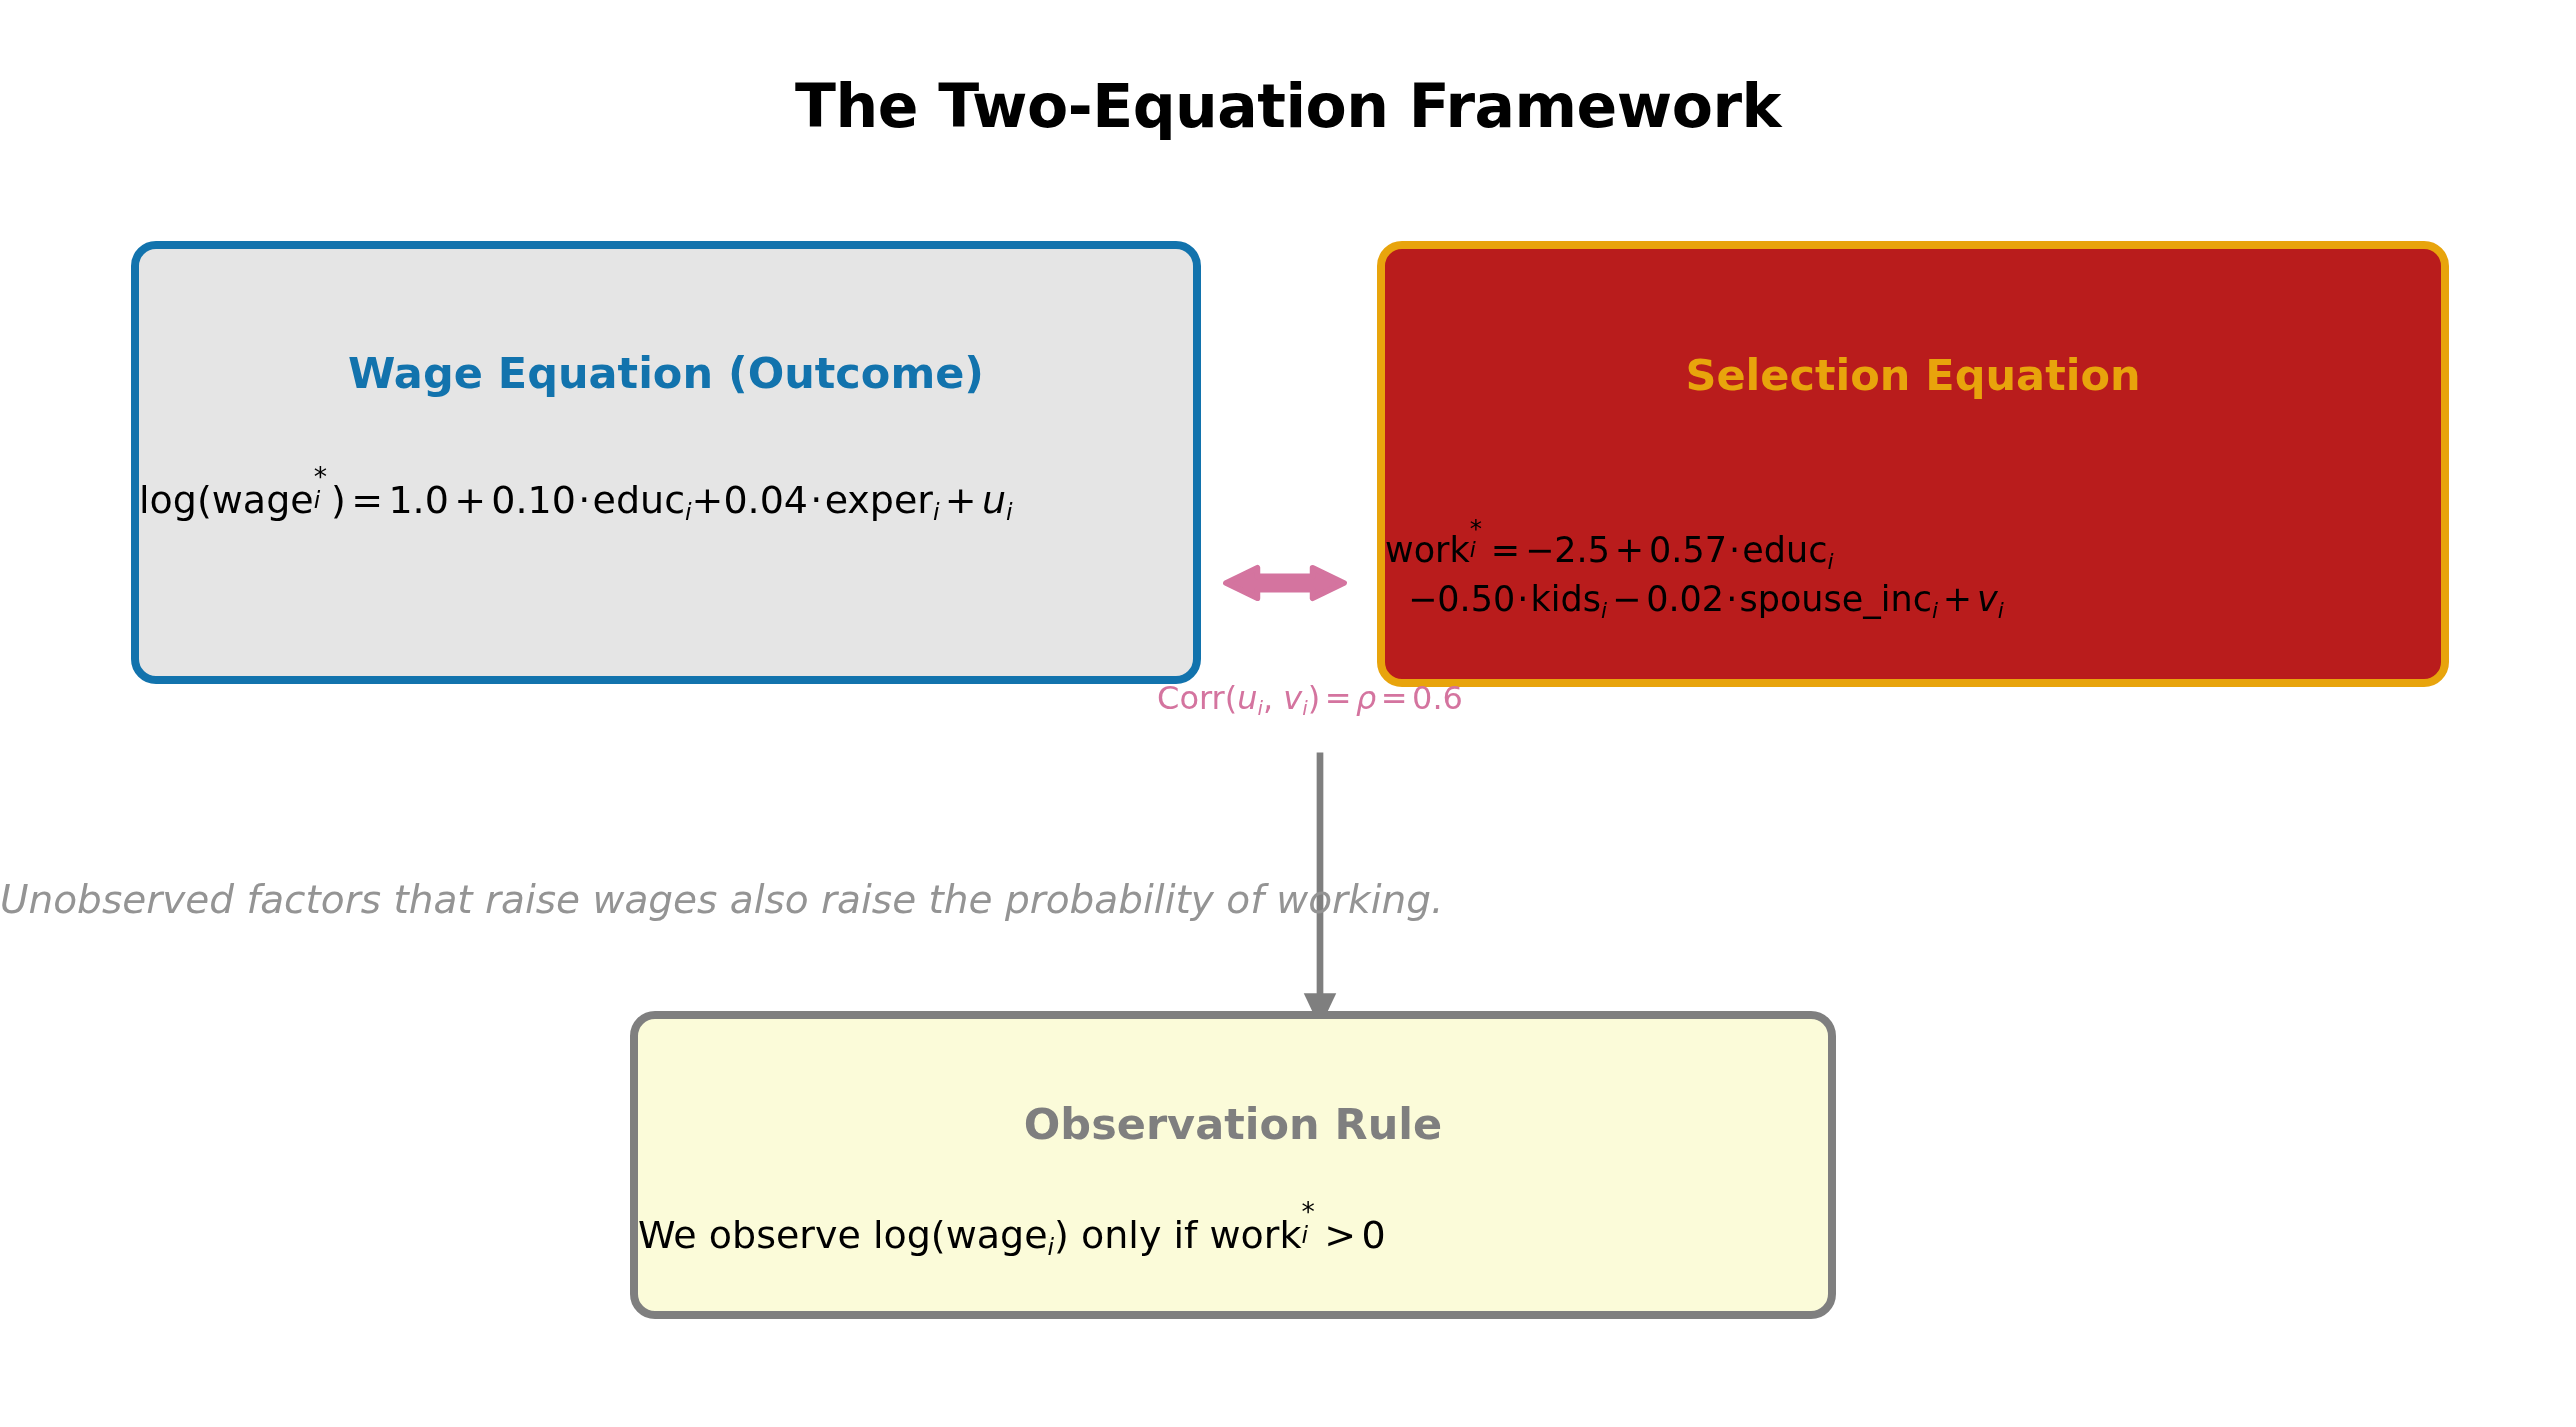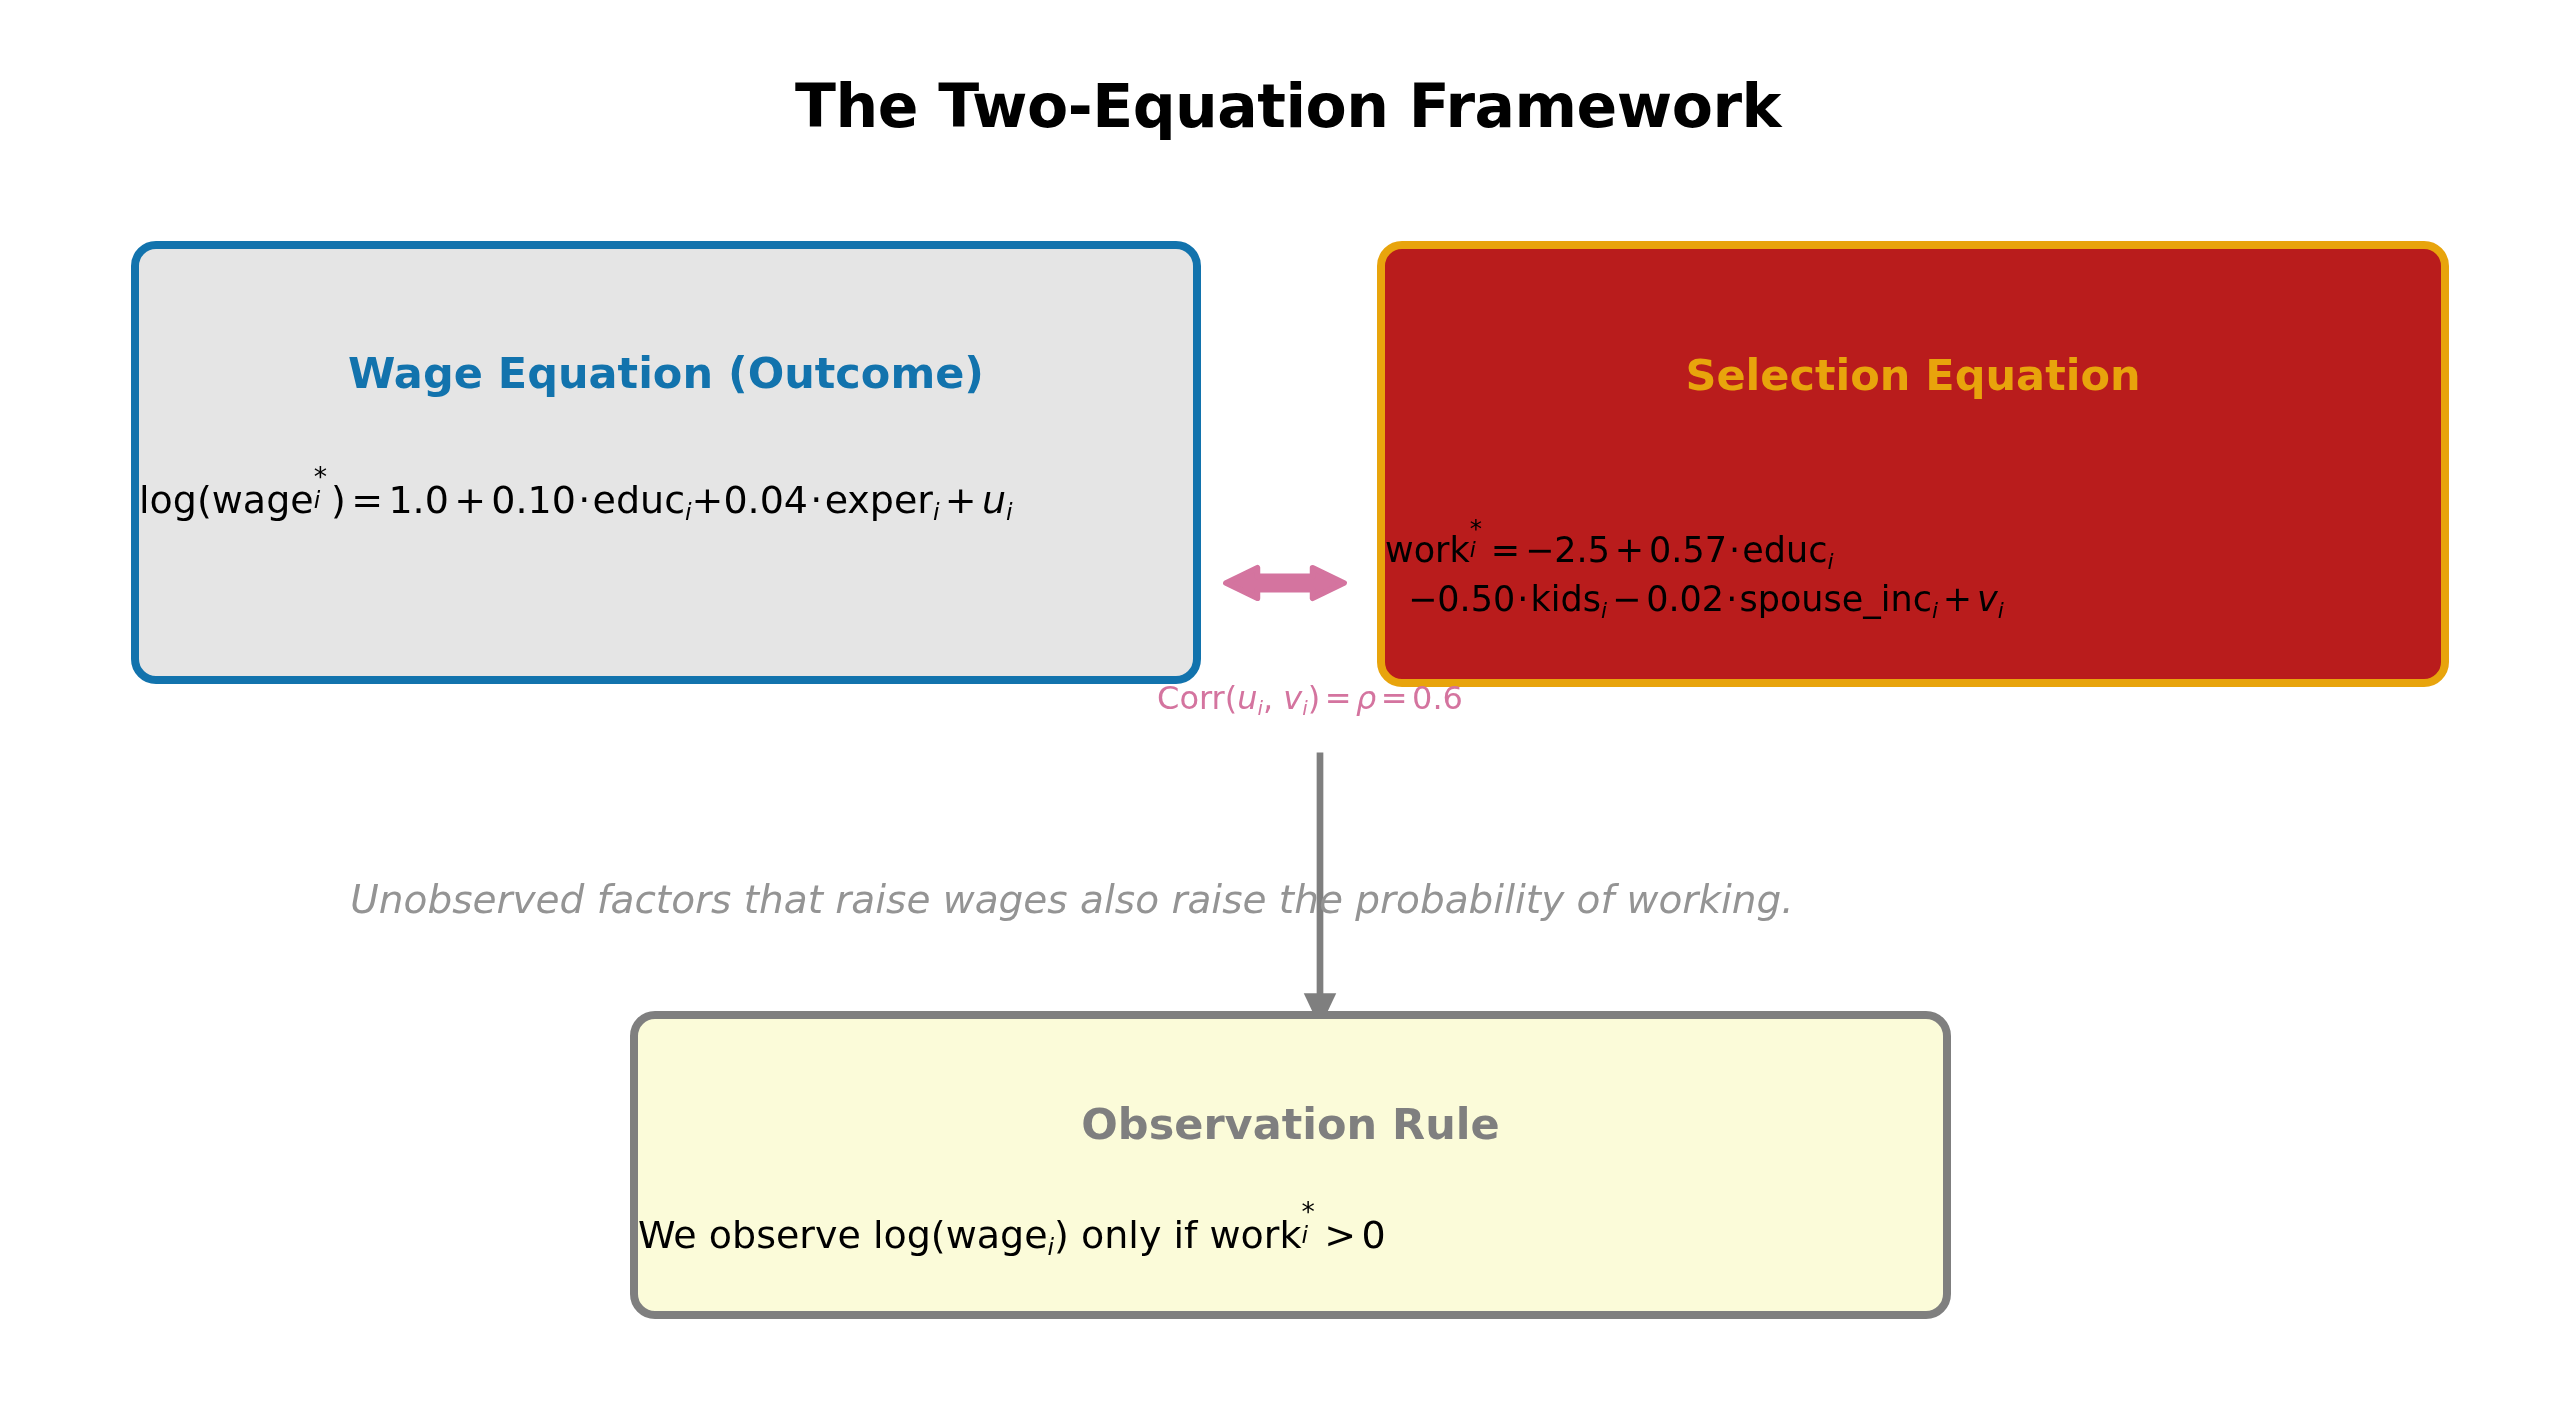--- a/index.html
+++ b/index.html
@@ -49,21 +49,21 @@
     left: 1377px;
     top: 241px;
     width: 1072px;
     height: 446px;
     background: #b91c1c;
     border: 8.6px solid #e8a40c;
   }
   .box-yellow {
     left: 630px;
     top: 1011px;
-    width: 1321px;
+    width: 1206px;
     height: 308px;
     background: #fbfbd9;
     border: 8.6px solid #7f7f7f;
   }
 
   .box-heading {
     position: absolute;
     left: 0;
     width: 100%;
     text-align: center;
@@ -148,21 +148,21 @@
     width: 86px;
     height: 278px;
   }
 
   
   .note {
     position: absolute;
     left: 0;
     top: 877px;
     width: 2144px;
-    text-align: center;
+    text-align: left;
     font-size: 39px;
     font-style: italic;
     color: #949494;
     white-space: nowrap;
   }
 </style>
 </head>
 <body>
 
 <div id="canvas">

